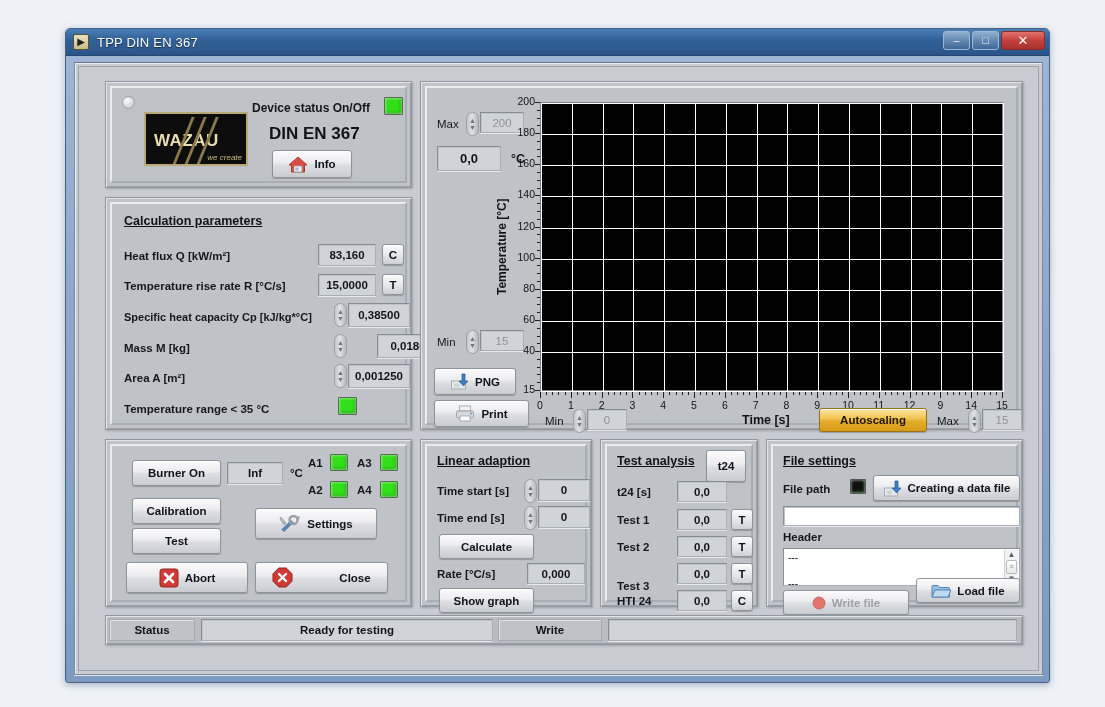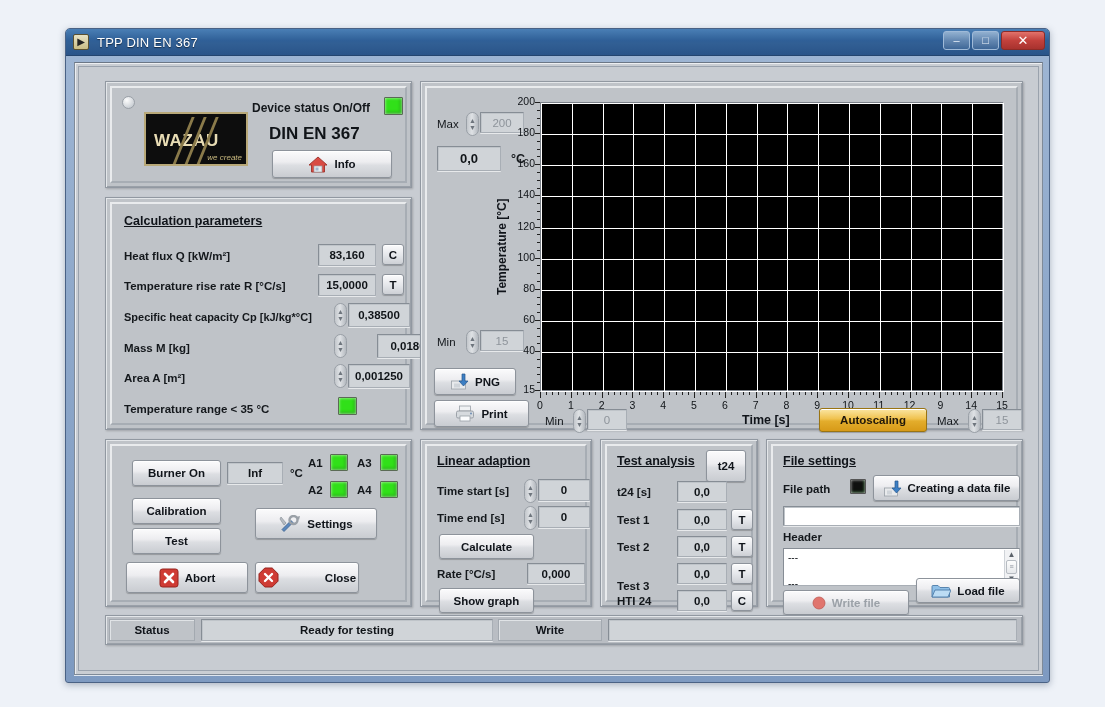--- a/index.html
+++ b/index.html
@@ -252,21 +252,21 @@
                       background:#8a7a4a; transform:skewX(-22deg);"></div>
           <div style="position:absolute; right:4px; bottom:2px; font-size:8px; font-style:italic;
                       color:#c9b97f;">we create</div>
         </div>
 
         <div class="lbl" style="position:absolute; left:140px; top:13px; font-size:12px;">Device status On/Off</div>
         <div class="led" style="position:absolute; left:272px; top:9px; width:19px; height:18px;"></div>
 
         <div style="position:absolute; left:157px; top:36px; font-size:17px; font-weight:bold; color:#101418;">DIN EN 367</div>
 
-        <div class="btn" style="position:absolute; left:160px; top:62px; width:120px; height:28px;">
+        <div class="btn" style="position:absolute; left:160px; top:62px; width:80px; height:28px;">
           <span class="bico">
             <svg width="20" height="17" viewBox="0 0 20 17">
               <path d="M10 1 L19 9 L16.5 9 L16.5 16 L3.5 16 L3.5 9 L1 9 Z" fill="#d94b43" stroke="#a33a33" stroke-width="1"></path>
               <rect x="6" y="10" width="8" height="6" fill="#e8ecef" stroke="#9aa0a7" stroke-width=".7"></rect>
               <rect x="7.5" y="11.5" width="3" height="3" fill="#9fb6cf"></rect>
             </svg>
           </span>
           <span>Info</span>
         </div>
       </div>
@@ -609,21 +609,21 @@
             <svg width="22" height="18" viewBox="0 0 22 18">
               <path d="M3 14.5 L12 5.5 L14 7.5 L5 16.5 Z" fill="#5a87bd" stroke="#3c618c" stroke-width=".8"></path>
               <circle cx="14.5" cy="5" r="4" fill="none" stroke="#9aa0a7" stroke-width="2.4"></circle>
               <path d="M17 2 L21 1 L20 5 Z" fill="#9aa0a7"></path>
               <path d="M2 2 L7 8 L5 10 L1 4 Z" fill="#b6bcc3" stroke="#8d939b" stroke-width=".7"></path>
             </svg>
           </span>
           <span>Settings</span>
         </div>
 
-        <div class="btn" style="position:absolute; left:143px; top:116px; width:104px; height:31px;gap:40px;">
+        <div class="btn" style="position:absolute; left:143px; top:116px; width:133px; height:31px;gap:40px;">
           <span class="bico">
             <svg width="21" height="21" viewBox="0 0 21 21">
               <polygon points="6.8,1 14.2,1 20,6.8 20,14.2 14.2,20 6.8,20 1,14.2 1,6.8" fill="#cf3b34" stroke="#96241f" stroke-width="1"></polygon>
               <path d="M7 7 L14 14 M14 7 L7 14" stroke="#fff" stroke-width="2.4" stroke-linecap="round"></path>
             </svg>
           </span>
           <span>Close</span>
         </div>
       </div>
     </div>

